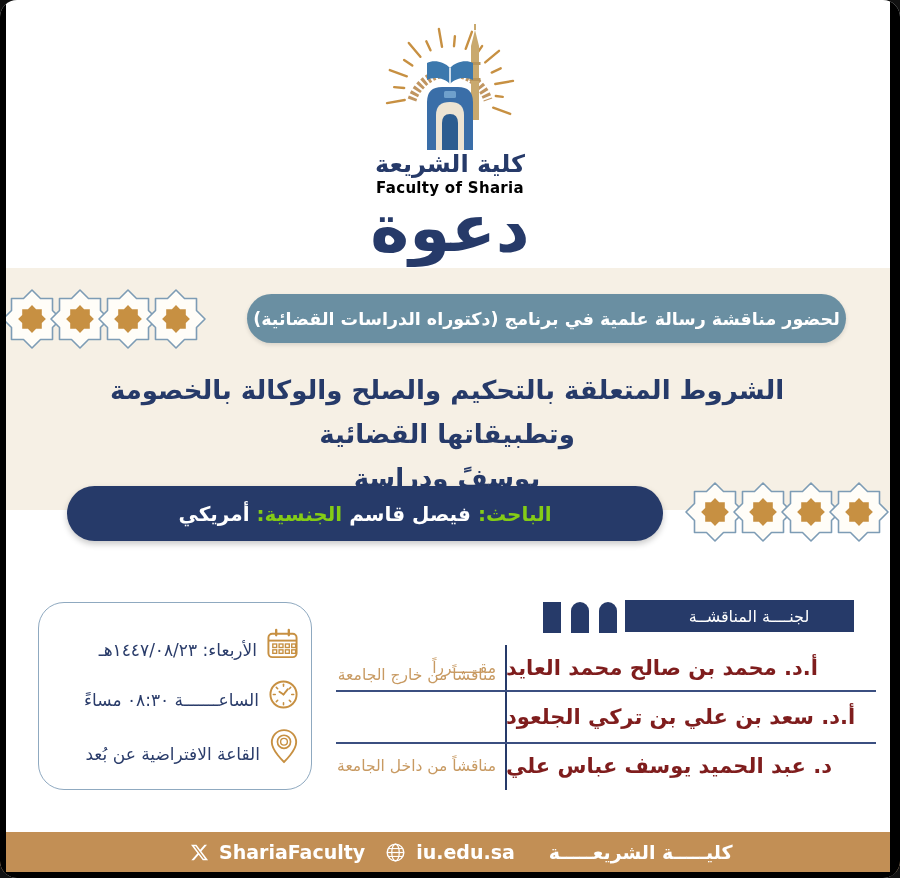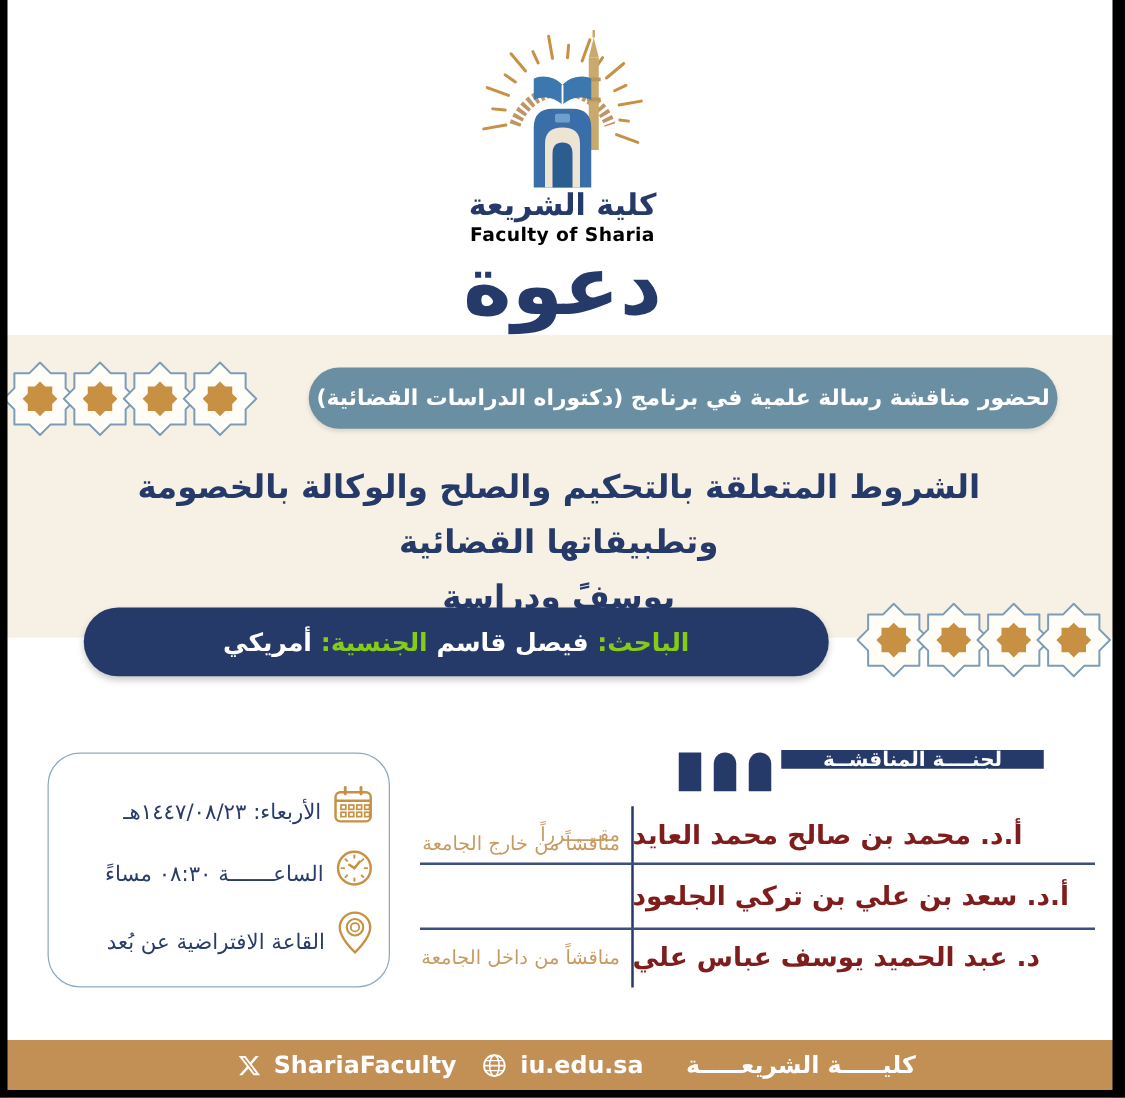--- a/index.html
+++ b/index.html
@@ -1,17 +1,17 @@
 <!DOCTYPE html>
 <html><head>
 <meta charset="utf-8">
 <style>
   html,body{margin:0;padding:0;background:#111;}
   .stage{position:relative;width:900px;height:878px;background:#000;overflow:hidden;
-         font-family:"DejaVu Sans", sans-serif;}
+         font-family:"DejaVu Sans", sans-serif;border-radius:17px;}
   .poster{position:absolute;left:0;top:0;width:900px;height:878px;background:#ffffff;}
 
   
   .edge{position:absolute;background:#000;z-index:50;}
   .edge-left{left:0;top:0;width:6px;height:100%;}
   .edge-right{right:0;top:0;width:10px;height:100%;}
   .edge-bottom{left:0;bottom:0;width:100%;height:6px;}
 
   
   .logo-wrap{position:absolute;left:0;right:0;top:20px;text-align:center;z-index:2;}
@@ -33,23 +33,23 @@
     background:#263a69;display:flex;align-items:center;justify-content:center;gap:7px;direction:rtl;
     font-size:20px;font-weight:bold;box-shadow:0 3px 6px rgba(0,0,0,.22);}
   .banner-navy .lbl{color:#84cc16;}
   .banner-navy .val{color:#ffffff;}
 
   .stars{position:absolute;z-index:3;}
 
   
   .c-bar{position:absolute;width:18px;height:31px;background:#263a69;top:602px;}
   .c-bar.rounded{border-radius:9px 9px 0 0;}
-  .c-header{position:absolute;left:625px;top:600px;width:210px;height:15px;background:#263a69;
+  .c-header{position:absolute;left:625px;top:600px;width:210px;height:32px;background:#263a69;
     color:#fff;display:flex;align-items:center;justify-content:center;font-size:16px;
-    font-weight:bold;direction:rtl;}
+    font-weight:normal;direction:rtl;padding-left:19px;}
   .vline{position:absolute;left:505px;top:645px;width:2px;height:145px;background:#263a69;}
   .hline{position:absolute;left:336px;width:540px;height:1.5px;background:#3b4f80;}
   .m-name{position:absolute;right:34px;width:360px;text-align:left;direction:rtl;
     color:#7f1d1d;font-weight:bold;font-size:21px;line-height:28px;}
   .m-role{position:absolute;right:404px;width:175px;text-align:right;direction:rtl;
     color:#c89a62;font-size:15.5px;line-height:22px;}
 
   
   .info-box{position:absolute;left:38px;top:602px;width:274px;height:188px;
     border:1.5px solid #8fa9c0;border-radius:26px;display:flex;flex-direction:column;

